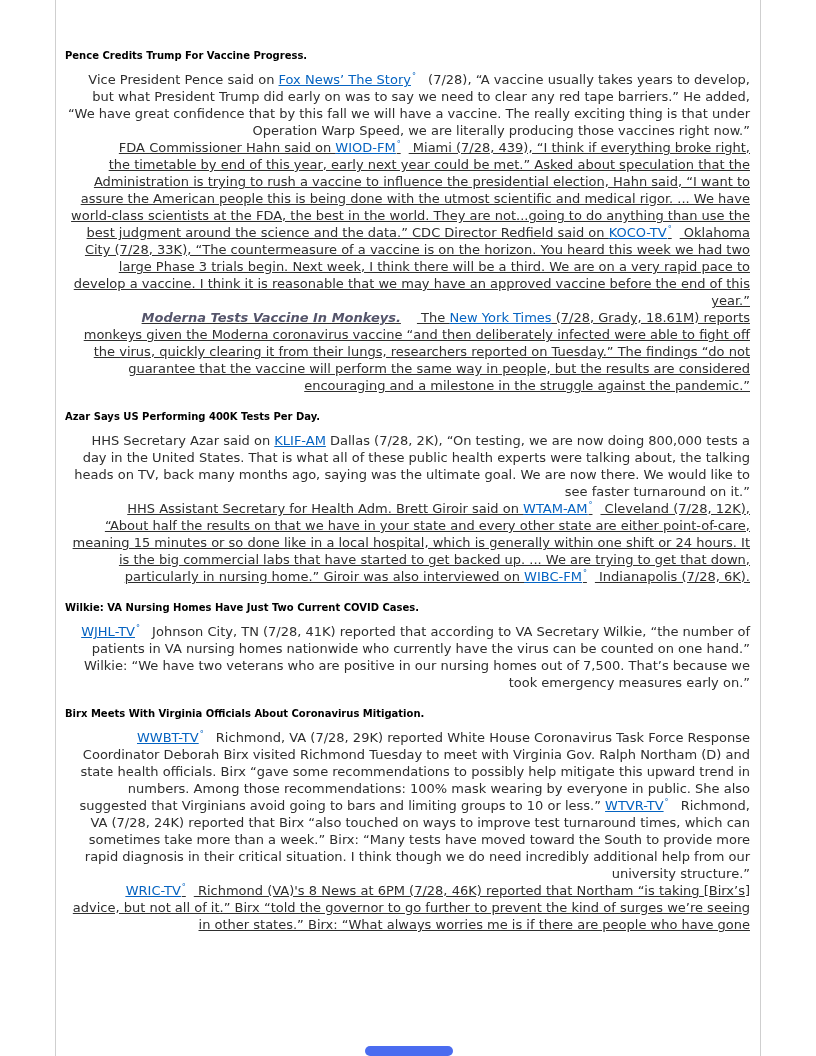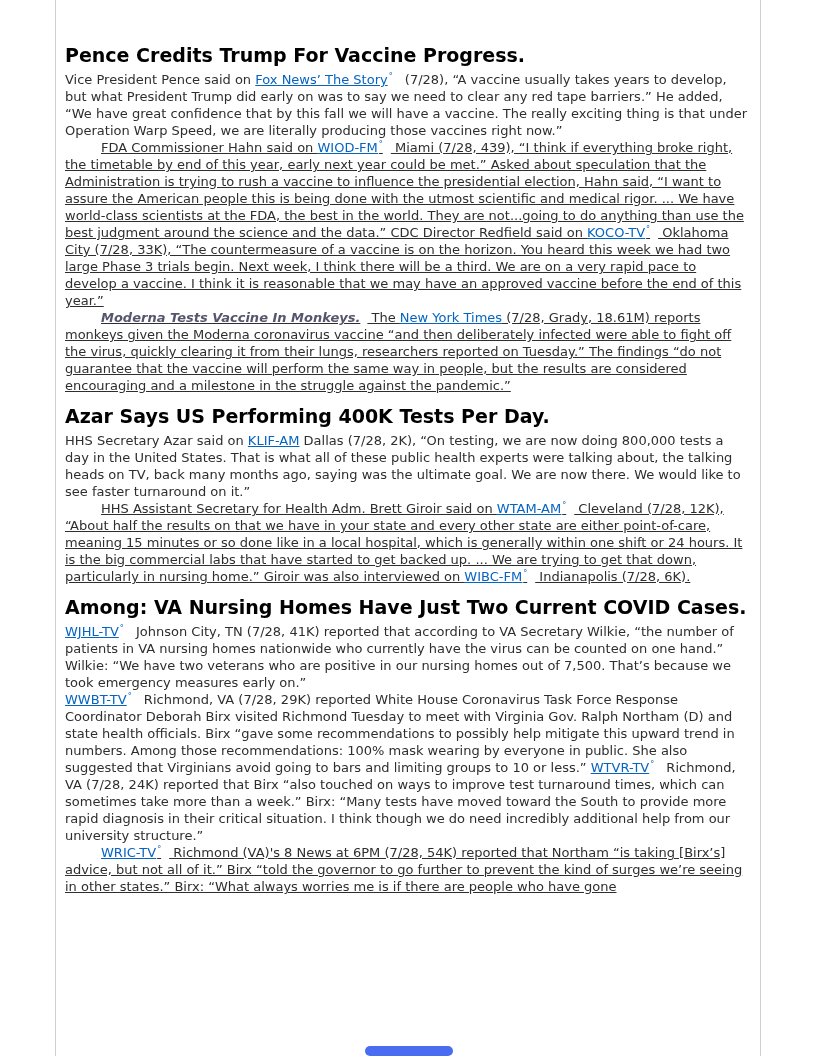--- a/index.html
+++ b/index.html
@@ -7,53 +7,54 @@
     width:816px; height:1056px; overflow:hidden; background:#ffffff;
     font-family:"DejaVu Sans","Liberation Sans",sans-serif;
     position:relative;
   }
   .page{
     position:absolute; left:55px; top:0; width:706px; height:1056px;
     border-left:1px solid #cfcfcf; border-right:1px solid #cfcfcf;
     padding:47px 10px 16px 9px; box-sizing:border-box; overflow:hidden;
   }
   .headline{
-    font-size:19px; font-weight:bold; color:#000000;
+    font-size:10px; font-weight:bold; color:#000000;
     margin:14px 0 7px 0; line-height:17px;
   }
   .headline:first-child{ margin-top:0; }
   .para{
-    font-size:13px; line-height:17px; color:#2e2e2e; margin:0; text-align:left;
+    font-size:13px; line-height:17px; color:#2e2e2e; margin:0; text-align:right;
   }
   .para.indent{ text-indent:36px;text-decoration:underline; }
   a.doc-link{
     color:var(--link,#0563C1); text-decoration:underline; cursor:pointer;
   }
   sup.link-sup{
     font-size:8px; color:var(--link,#0563C1); margin:0 8px 0 1px; line-height:0;
   }
   .lede-em{
-    font-weight:bold; font-style:italic; color:var(--em,#55556B); margin-right:7px;
+    font-weight:bold; font-style:italic; color:var(--em,#55556B); margin-right:16px;
   }
   .hthumb{
     position:absolute; left:365px; top:1046px; width:88px; height:10px;
     border-radius:5px; background:#4A6CF0;
   }
 </style>
 </head>
 <body>
 
 <div class="page">
   <div id="articles">
       <h3 class="headline">Pence Credits Trump For Vaccine Progress.</h3>
       <p class="para"><span>Vice President Pence said on </span><a href="#" class="doc-link">Fox News’ The Story</a><sup class="link-sup">°</sup><span> (7/28), “A vaccine usually takes years to develop, but what President Trump did early on was to say we need to clear any red tape barriers.” He added, “We have great confidence that by this fall we will have a vaccine. The really exciting thing is that under Operation Warp Speed, we are literally producing those vaccines right now.”</span></p>
       <p class="para indent"><span>FDA Commissioner Hahn said on </span><a href="#" class="doc-link">WIOD-FM</a><sup class="link-sup">°</sup><span> Miami (7/28, 439), “I think if everything broke right, the timetable by end of this year, early next year could be met.” Asked about speculation that the Administration is trying to rush a vaccine to influence the presidential election, Hahn said, “I want to assure the American people this is being done with the utmost scientific and medical rigor. ... We have world-class scientists at the FDA, the best in the world. They are not...going to do anything than use the best judgment around the science and the data.” CDC Director Redfield said on </span><a href="#" class="doc-link">KOCO-TV</a><sup class="link-sup">°</sup><span> Oklahoma City (7/28, 33K), “The countermeasure of a vaccine is on the horizon. You heard this week we had two large Phase 3 trials begin. Next week, I think there will be a third. We are on a very rapid pace to develop a vaccine. I think it is reasonable that we may have an approved vaccine before the end of this year.”</span></p>
       <p class="para indent"><span class="lede-em">Moderna Tests Vaccine In Monkeys.</span><span> The </span><a href="#" class="doc-link">New York Times</a><span> (7/28, Grady, 18.61M) reports monkeys given the Moderna coronavirus vaccine “and then deliberately infected were able to fight off the virus, quickly clearing it from their lungs, researchers reported on Tuesday.” The findings “do not guarantee that the vaccine will perform the same way in people, but the results are considered encouraging and a milestone in the struggle against the pandemic.”</span></p>
       <h3 class="headline">Azar Says US Performing 400K Tests Per Day.</h3>
       <p class="para"><span>HHS Secretary Azar said on </span><a href="#" class="doc-link">KLIF-AM</a><span> Dallas (7/28, 2K), “On testing, we are now doing 800,000 tests a day in the United States. That is what all of these public health experts were talking about, the talking heads on TV, back many months ago, saying was the ultimate goal. We are now there. We would like to see faster turnaround on it.”</span></p>
       <p class="para indent"><span>HHS Assistant Secretary for Health Adm. Brett Giroir said on </span><a href="#" class="doc-link">WTAM-AM</a><sup class="link-sup">°</sup><span> Cleveland (7/28, 12K), “About half the results on that we have in your state and every other state are either point-of-care, meaning 15 minutes or so done like in a local hospital, which is generally within one shift or 24 hours. It is the big commercial labs that have started to get backed up. ... We are trying to get that down, particularly in nursing home.” Giroir was also interviewed on </span><a href="#" class="doc-link">WIBC-FM</a><sup class="link-sup">°</sup><span> Indianapolis (7/28, 6K).</span></p>
-      <h3 class="headline">Among: VA Nursing Homes Have Just Two Current COVID Cases.</h3>
+      <h3 class="headline">Wilkie: VA Nursing Homes Have Just Two Current COVID Cases.</h3>
       <p class="para"><a href="#" class="doc-link">WJHL-TV</a><sup class="link-sup">°</sup><span> Johnson City, TN (7/28, 41K) reported that according to VA Secretary Wilkie, “the number of patients in VA nursing homes nationwide who currently have the virus can be counted on one hand.” Wilkie: “We have two veterans who are positive in our nursing homes out of 7,500. That’s because we took emergency measures early on.”</span></p>
+      <h3 class="headline">Birx Meets With Virginia Officials About Coronavirus Mitigation.</h3>
       <p class="para"><a href="#" class="doc-link">WWBT-TV</a><sup class="link-sup">°</sup><span> Richmond, VA (7/28, 29K) reported White House Coronavirus Task Force Response Coordinator Deborah Birx visited Richmond Tuesday to meet with Virginia Gov. Ralph Northam (D) and state health officials. Birx “gave some recommendations to possibly help mitigate this upward trend in numbers. Among those recommendations: 100% mask wearing by everyone in public. She also suggested that Virginians avoid going to bars and limiting groups to 10 or less.” </span><a href="#" class="doc-link">WTVR-TV</a><sup class="link-sup">°</sup><span> Richmond, VA (7/28, 24K) reported that Birx “also touched on ways to improve test turnaround times, which can sometimes take more than a week.” Birx: “Many tests have moved toward the South to provide more rapid diagnosis in their critical situation. I think though we do need incredibly additional help from our university structure.”</span></p>
-      <p class="para indent"><a href="#" class="doc-link">WRIC-TV</a><sup class="link-sup">°</sup><span> Richmond (VA)'s 8 News at 6PM (7/28, 54K) reported that Northam “is taking [Birx’s] advice, but not all of it.” Birx “told the governor to go further to prevent the kind of surges we’re seeing in other states.” Birx: “What always worries me is if there are people who have gone</span></p>
+      <p class="para indent"><a href="#" class="doc-link">WRIC-TV</a><sup class="link-sup">°</sup><span> Richmond (VA)'s 8 News at 6PM (7/28, 46K) reported that Northam “is taking [Birx’s] advice, but not all of it.” Birx “told the governor to go further to prevent the kind of surges we’re seeing in other states.” Birx: “What always worries me is if there are people who have gone</span></p>
     </div>
 </div>
 <div class="hthumb" style="background: rgb(74, 108, 240);"></div>
 
 </body></html>

